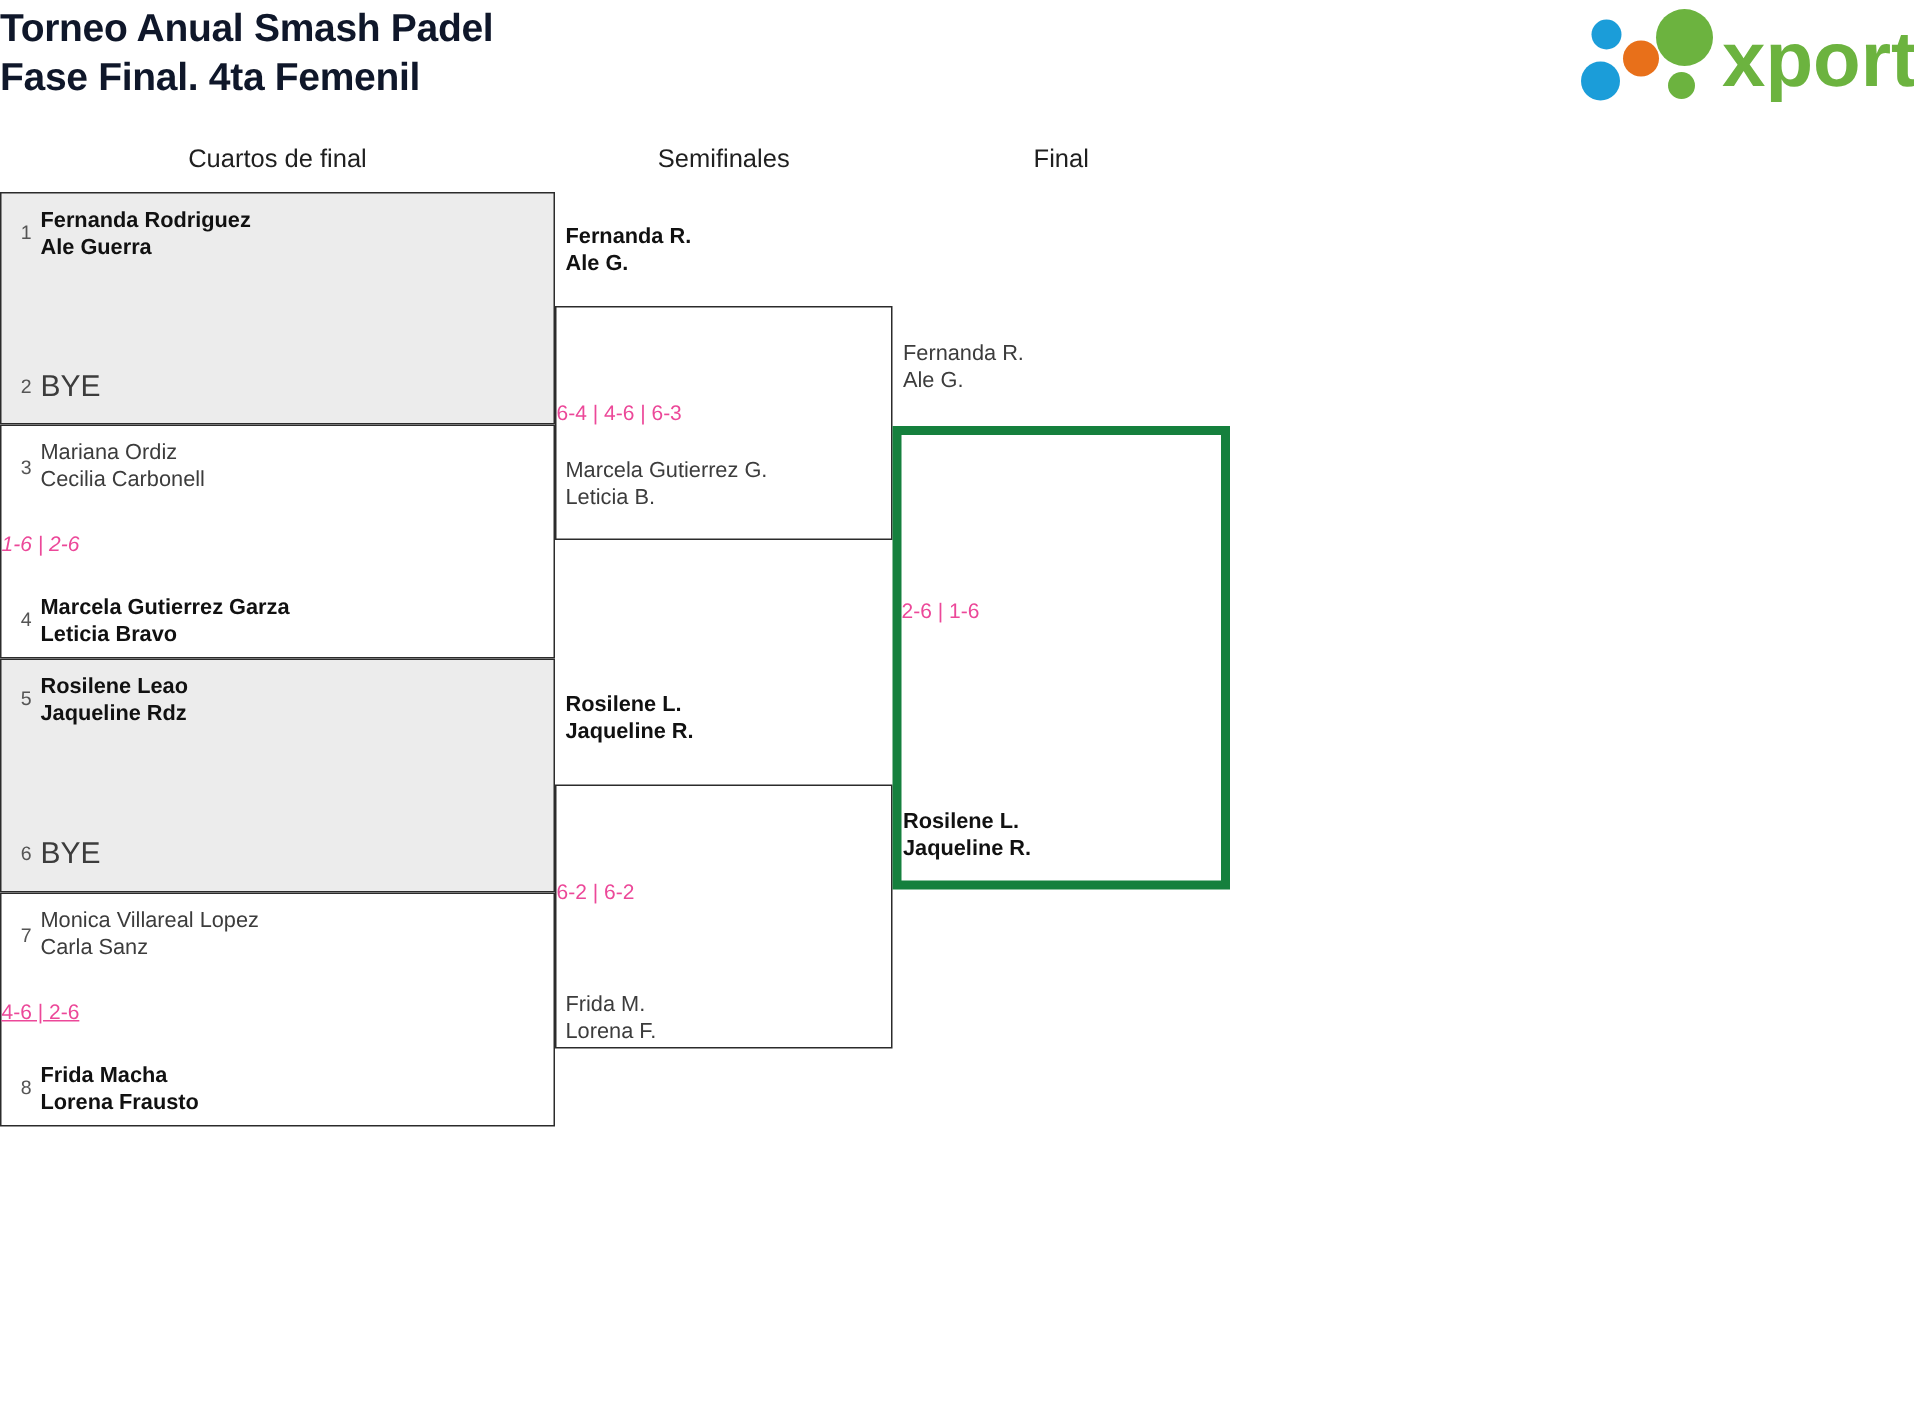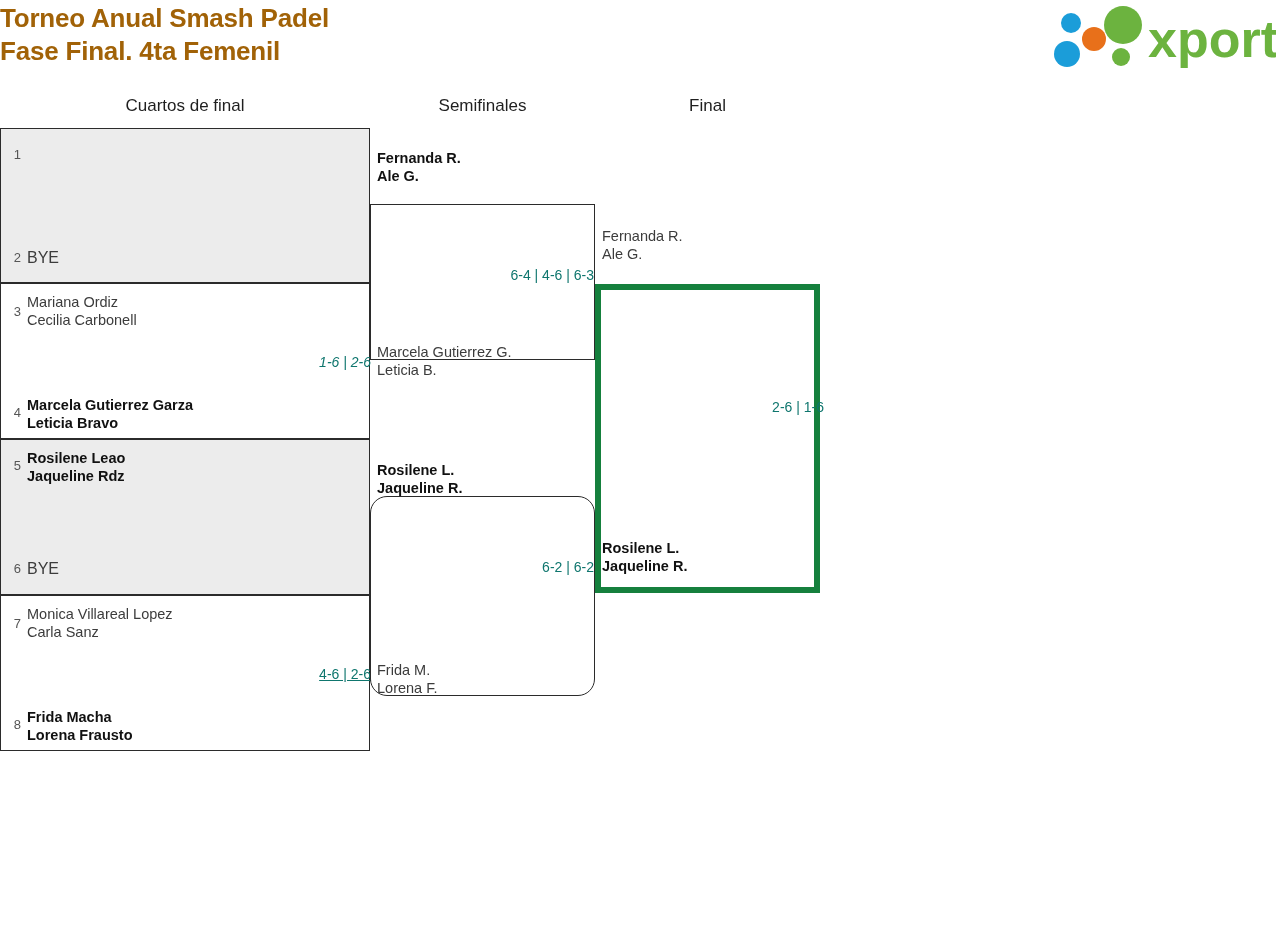--- a/index.html
+++ b/index.html
@@ -14,21 +14,21 @@
   #root { position: relative; width: 1280px; height: 949px; }
 
   
   .title {
     position: absolute;
     left: 0px; top: 2px;
     font-size: 26px;
     font-weight: 700;
     line-height: 33px;
     letter-spacing: -0.2px;
-    color: #a16207;
+    color: #0f172a;
     white-space: pre;
   }
   .logo {
     position: absolute;
     left: 1050px; top: 4px;
     width: 226px; height: 64px;
   }
 
   
   .round-head {
@@ -90,25 +90,25 @@
     position: absolute;
     font-size: 13px;
     color: #555555;
     text-align: right;
     width: 18px;
   }
 
   .score {
     position: absolute;
     font-size: 14px;
-    color: #0f766e;
+    color: #ec4899;
     white-space: nowrap;
-    text-align: right;
-  }
-  .bye { font-size: 16px; color: #3c3c3c; }
+    text-align: left;
+  }
+  .bye { font-size: 20px; color: #3c3c3c; }
 </style>
 </head>
 <body>
 
 <div id="root">
 
   <div class="title"><span>Torneo Anual Smash Padel</span>
 <span>Fase Final. 4ta Femenil</span></div>
 
   <div class="logo">
@@ -123,20 +123,24 @@
   </div>
 
   <div class="round-head rh-0">Cuartos de final</div>
   <div class="round-head rh-1">Semifinales</div>
   <div class="round-head rh-2">Final</div>
 
   <div class="bracket">
 
     <div class="r1cell alt" style="top:0px; height:155px;">
       <div class="seed" style="left:2px; top:18px;">1</div>
+      <div class="team win" style="left:26px; top:9px;">
+        <span class="ln">Fernanda Rodriguez</span>
+        <span class="ln">Ale Guerra</span>
+      </div>
       <div class="seed" style="left:2px; top:121px;">2</div>
       <div class="team" style="left:26px; top:120px;">
         <span class="ln bye">BYE</span>
       </div>
       <div class="score" style="left:0px; top:70px; width:370px;"></div>
     </div>
 
     <div class="r1cell plain" style="top:155px; height:156px;">
       <div class="seed" style="left:2px; top:20px;">3</div>
       <div class="team" style="left:26px; top:9px;">
@@ -179,26 +183,26 @@
     </div>
 
     <div class="r2box" style="top:76px; height:156px;">
       <div class="score" style="left:0px; top:62px; width:223px;">6-4 | 4-6 | 6-3</div>
     </div>
 
     <div class="team win" style="left:377px; top:21px;">
       <span class="ln">Fernanda R.</span>
       <span class="ln">Ale G.</span>
     </div>
-    <div class="team" style="left:377px; top:177px;margin-top:38px;">
+    <div class="team" style="left:377px; top:177px;">
       <span class="ln">Marcela Gutierrez G.</span>
       <span class="ln">Leticia B.</span>
     </div>
 
-    <div class="r2box" style="top:368px; height:200px;border-radius:17px;">
+    <div class="r2box" style="top:395px; height:176px;">
       <div class="score" style="left:0px; top:62px; width:223px;">6-2 | 6-2</div>
     </div>
     <div class="team win" style="left:377px; top:333px;">
       <span class="ln">Rosilene L.</span>
       <span class="ln">Jaqueline R.</span>
     </div>
     <div class="team" style="left:377px; top:489px;margin-top:44px;">
       <span class="ln">Frida M.</span>
       <span class="ln">Lorena F.</span>
     </div>

